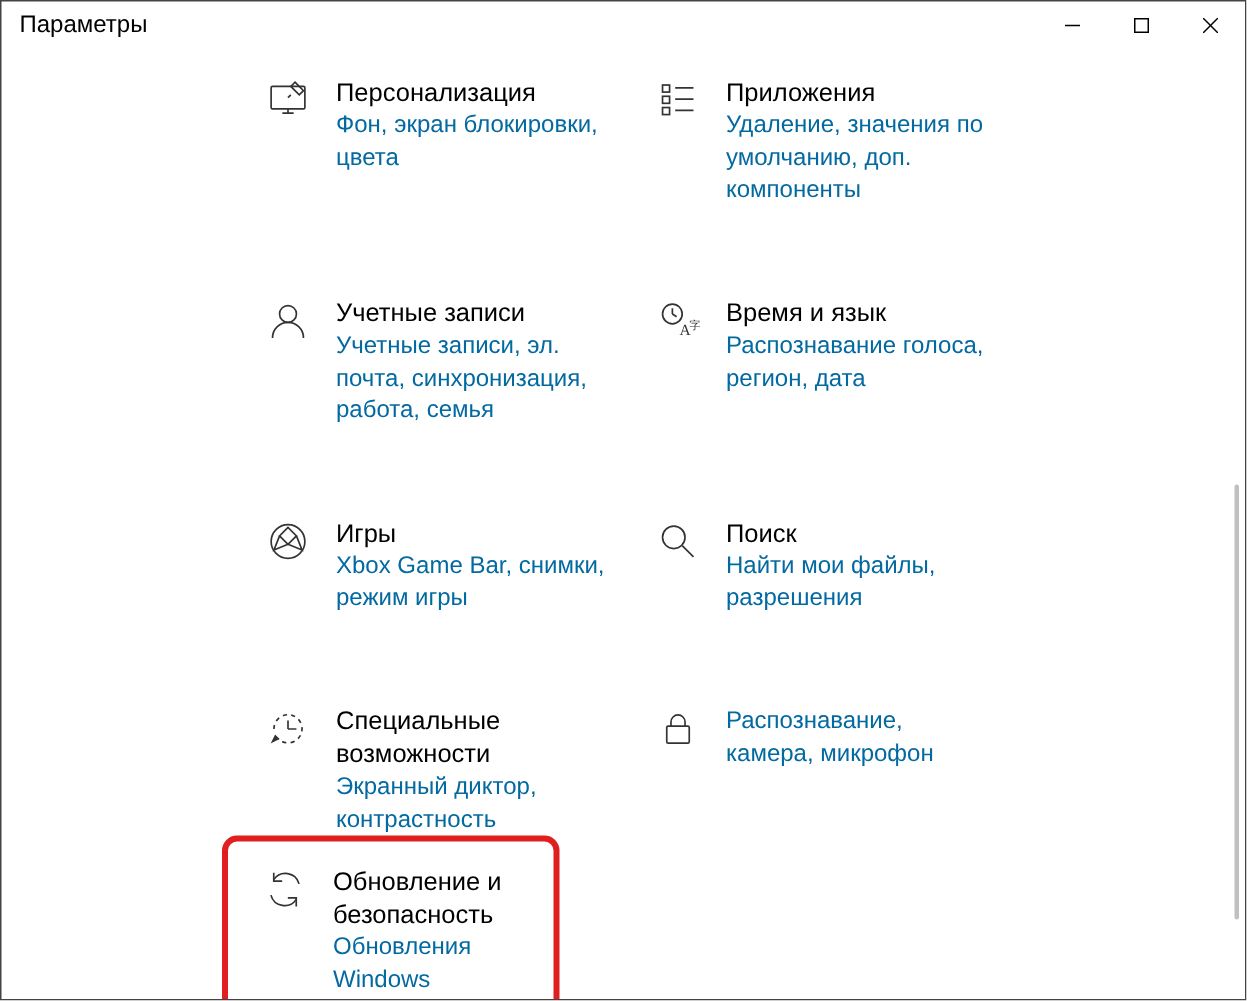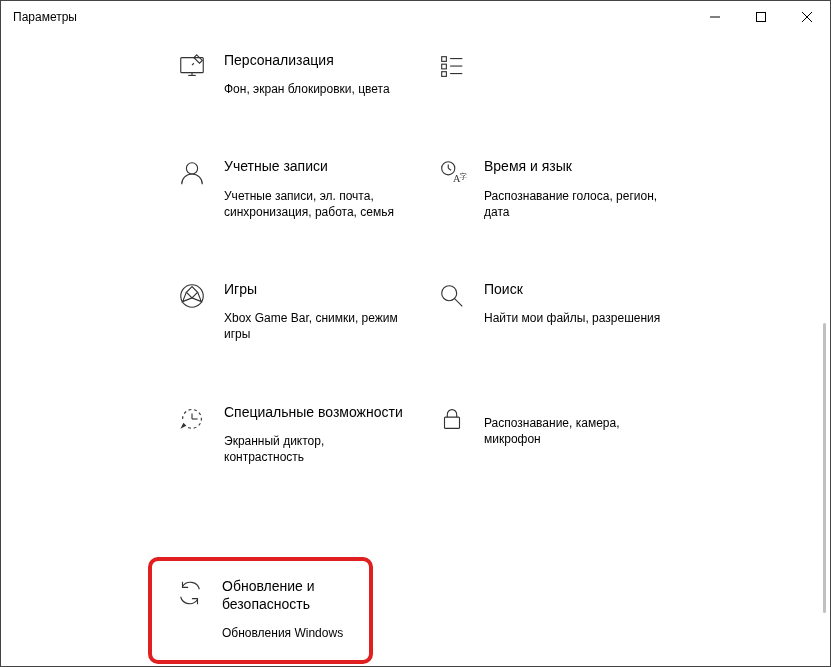--- a/index.html
+++ b/index.html
@@ -1,30 +1,30 @@
 <!DOCTYPE html>
 <html><head>
 <meta charset="utf-8">
 <style>
   * { box-sizing: border-box; margin: 0; padding: 0; }
   html, body { width: 831px; height: 667px; font-family: "Segoe UI", Arial, sans-serif; background: #fff; overflow: hidden; }
   .window { width: 831px; height: 667px; border: 1px solid #444; position: relative; background: #fff; }
   .titlebar { height: 32px; display: flex; align-items: center; justify-content: space-between; padding-left: 12px; }
-  .title { font-size: 12px; color: #000; }
+  .title { font-size: 16px; color: #000; }
   .winbtns { display: flex; height: 100%; }
   .winbtn { width: 46px; height: 32px; display: flex; align-items: center; justify-content: center; }
   .winbtn svg { width: 10px; height: 10px; stroke: #000; stroke-width: 1; fill: none; }
   .content { position: absolute; top: 32px; left: 0; right: 0; bottom: 0; overflow: hidden; }
   .grid { display: grid; grid-template-columns: 260px 280px; column-gap: 0; row-gap: 60px; position: absolute; left: 175px; top: 18px; }
   .tile { display: flex; align-items: flex-start; gap: 16px; width: 240px; }
   .iconwrap { width: 32px; height: 32px; flex-shrink: 0; display: flex; align-items: center; justify-content: center; }
   .iconwrap svg { width: 30px; height: 30px; stroke: #333; stroke-width: 1.2; fill: none; }
   .tiletext { display: flex; flex-direction: column; }
-  .tiletitle { font-size: 14px; color: #000; line-height: 1.3; }
-  .tilesub { font-size: 12px; color: #000000; margin-top: 12px; line-height: 1.35; max-width: 180px; }
+  .tiletitle { font-size: 17px; color: #000; line-height: 1.3; }
+  .tilesub { font-size: 16px; color: #0369a1; margin-top: 0; line-height: 1.35; max-width: 180px; }
   .lastrow { position: absolute; left: 147px; top: 524px; }
   .highlight { border: 4px solid #e02020; border-radius: 10px; padding: 16px 22px 18px 22px; width: 225px; }
   .highlight .tile { width: auto; }
   .scrollbar { position: absolute; right: 2px; top: 140px; width: 8px; height: 440px; }
   .scrollthumb { position: absolute; top: 150px; width: 3px; left: 3px; height: 290px; background: #c0c0c0; border-radius: 2px; }
 </style>
 </head>
 <body>
 
 <div class="window">
@@ -74,20 +74,24 @@
       <div class="tile">
         <div class="iconwrap">
           <svg viewBox="0 0 32 32">
               <rect x="5" y="5" width="5" height="5"></rect>
               <rect x="5" y="13" width="5" height="5"></rect>
               <rect x="5" y="21" width="5" height="5"></rect>
               <line x1="14" y1="7" x2="27" y2="7"></line>
               <line x1="14" y1="15" x2="27" y2="15"></line>
               <line x1="14" y1="23" x2="27" y2="23"></line>
             </svg>
+        </div>
+        <div class="tiletext">
+          <div class="tiletitle">Приложения</div>
+          <div class="tilesub">Удаление, значения по умолчанию, доп. компоненты</div>
         </div>
       </div>
 
       <div class="tile">
         <div class="iconwrap">
           <svg viewBox="0 0 32 32">
               <circle cx="16" cy="11" r="6"></circle>
               <path d="M5 28 a11 11 0 0 1 22 0"></path>
             </svg>
         </div>

